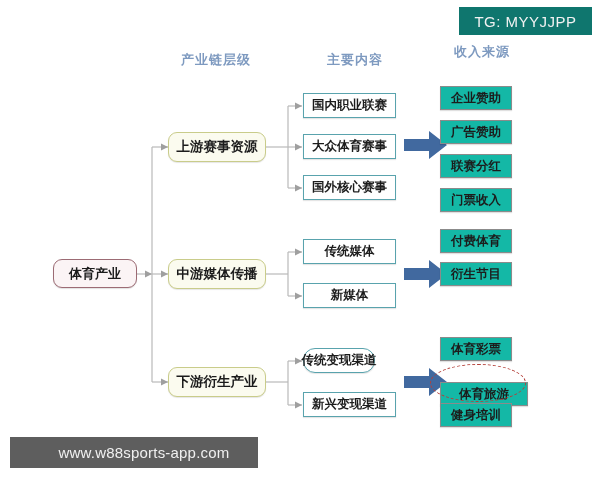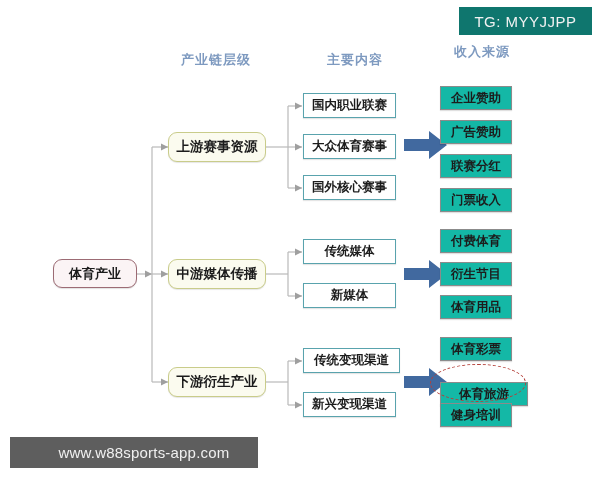--- a/index.html
+++ b/index.html
@@ -112,31 +112,30 @@
   <div class="node stage" style="left:168px;top:259px;width:98px;height:30px;">中游媒体传播</div>
   <div class="node stage" style="left:168px;top:367px;width:98px;height:30px;">下游衍生产业</div>
 
   <div class="node content" style="left:303px;top:93px;width:93px;height:25px;">国内职业联赛</div>
   <div class="node content" style="left:303px;top:134px;width:93px;height:25px;">大众体育赛事</div>
   <div class="node content" style="left:303px;top:175px;width:93px;height:25px;">国外核心赛事</div>
 
   <div class="node content" style="left:303px;top:239px;width:93px;height:25px;">传统媒体</div>
   <div class="node content" style="left:303px;top:283px;width:93px;height:25px;">新媒体</div>
 
-  <div class="node content" style="left:303px;top:348px;width:97px;height:25px;">传统变现渠道</div>
+  <div class="node content" style="left:303px;top:348px;width:72px;height:25px;border-radius:12px;">传统变现渠道</div>
   <div class="node content" style="left:303px;top:392px;width:93px;height:25px;">新兴变现渠道</div>
 
   <div class="node revenue" style="left:440px;top:86px;width:72px;height:24px;">企业赞助</div>
   <div class="node revenue" style="left:440px;top:120px;width:72px;height:24px;">广告赞助</div>
   <div class="node revenue" style="left:440px;top:154px;width:72px;height:24px;">联赛分红</div>
   <div class="node revenue" style="left:440px;top:188px;width:72px;height:24px;">门票收入</div>
 
   <div class="node revenue" style="left:440px;top:229px;width:72px;height:24px;">付费体育</div>
   <div class="node revenue" style="left:440px;top:262px;width:72px;height:24px;">衍生节目</div>
-  <div class="node revenue" style="left:440px;top:295px;width:72px;height:24px;">体育用品</div>
 
   <div class="node revenue" style="left:440px;top:337px;width:72px;height:24px;">体育彩票</div>
   <div class="node revenue" style="left:440px;top:370px;width:88px;height:24px;margin-top:12px;">体育旅游</div>
   <div class="node revenue" style="left:440px;top:403px;width:72px;height:24px;">健身培训</div>
 
   <div class="highlight-ellipse" style="left:430px;top:364px;width:94px;height:36px;"></div>
 
   <div class="badge" style="left:459px;top:7px;width:133px;height:28px;">TG: MYYJJPP</div>
   <div class="watermark" style="left:10px;top:437px;width:228px;height:31px;">www.w88sports-app.com</div>
 

